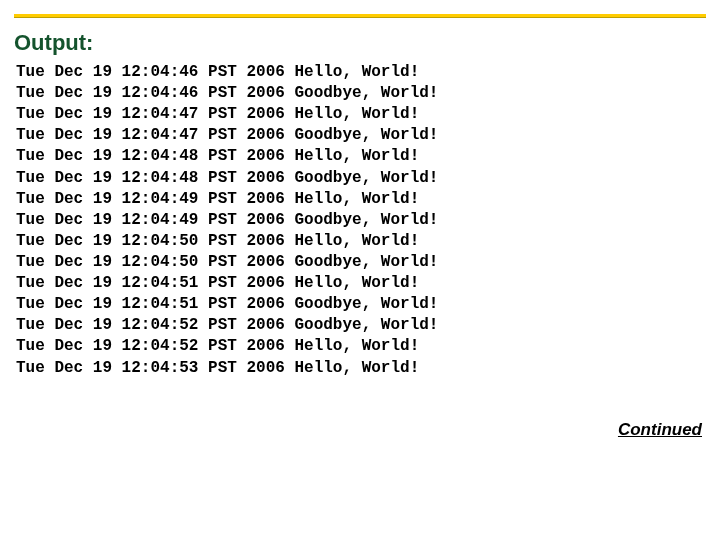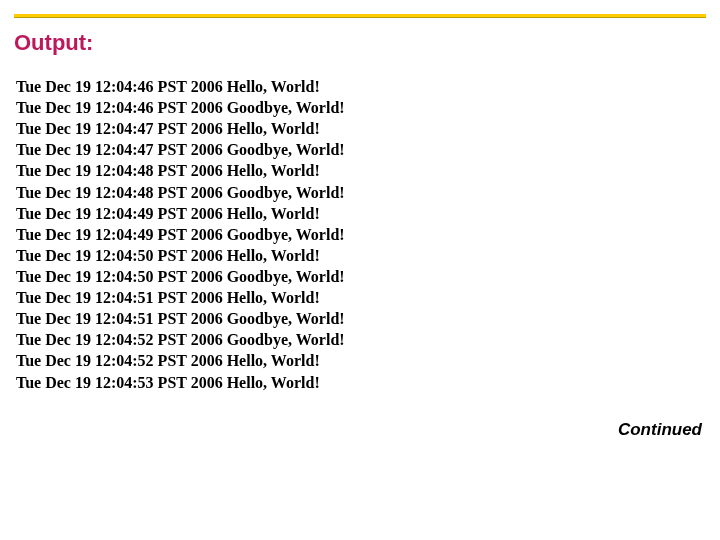--- a/index.html
+++ b/index.html
@@ -27,42 +27,43 @@
     padding-bottom: 4px;
   }
   .title-underline {
     height: 3px;
     background: #ffcc00;
     border-bottom: 1px solid #bfa000;
     margin-top: 2px;
     margin-bottom: 12px;
   }
   .subtitle {
-    color: #be185d;
+    color: #14532d;
     font-size: 22px;
     font-weight: bold;
-    margin: 6px 0 20px 0;
+    margin: 6px 0 6px 0;
   }
   .output-block {
-    font-family: Liberation Serif, serif;
+    font-family: Liberation Mono, monospace;
     font-size: 16px;
     line-height: 1.32;
     white-space: pre;
     color: #000;
     font-weight: bold;
     margin-left: 2px;
   }
   .continued {
     position: absolute;
     right: 18px;
     bottom: 100px;
     font-size: 17px;
     font-weight: bold;
     font-style: italic;
     color: #000;
+    text-decoration: underline;
   }
 </style>
 </head>
 <body>
 
 <div class="slide">
   <div class="title-underline"></div>
   <div class="subtitle">Output:</div>
   <div class="output-block" id="output-block">Tue Dec 19 12:04:46 PST 2006 Hello, World!
 Tue Dec 19 12:04:46 PST 2006 Goodbye, World!

